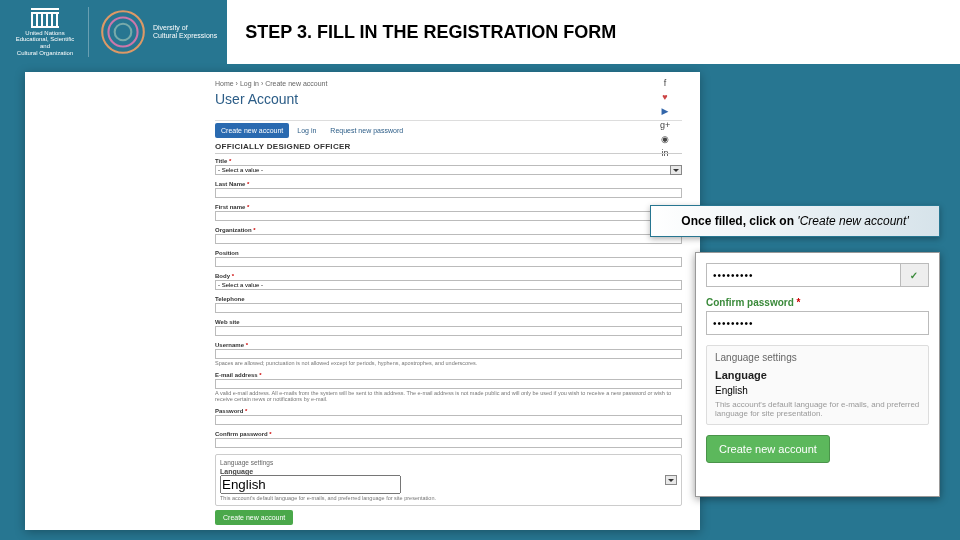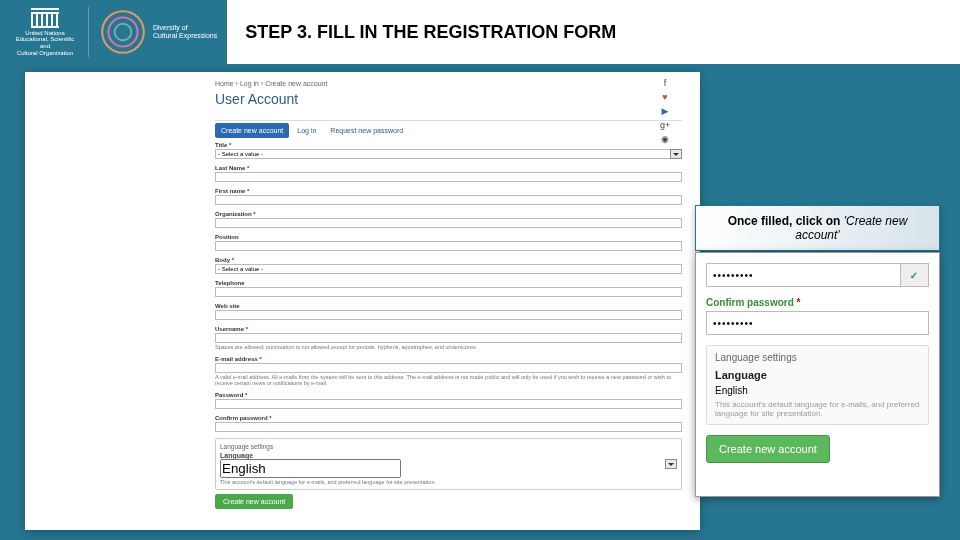--- a/index.html
+++ b/index.html
@@ -32,21 +32,21 @@
   .select-wrap { position: relative; }
   .select-btn { position: absolute; right: 0; top: 0; width: 12px; height: 10px; background: #e8e8e8; border: 1px solid #888; display: flex; align-items: center; justify-content: center; }
   .select-btn::after { content:""; border-left: 3px solid transparent; border-right: 3px solid transparent; border-top: 3px solid #333; }
   .fine { font-size: 5.5px; color: #777; margin-top: 1px; }
   .lang-box { border: 1px solid #ccc; padding: 4px; border-radius: 2px; }
   .btn-green { display: inline-block; background: #4aa84a; color: #fff; font-size: 7px; padding: 4px 8px; border-radius: 2px; margin-top: 4px; }
 
   .social { position: absolute; right: 30px; top: 6px; display: flex; flex-direction: column; gap: 4px; font-size: 9px; color: #444; align-items: center; }
   .social span { display:inline-block; width:10px; text-align:center; }
 
-  .callout { position: absolute; right: 20px; top: 205px; width: 245px; background: linear-gradient(to right, #fff, #d6e3ea); border: 1px solid #277691; padding: 8px 10px; font-size: 12px; color: #000; text-align: center; box-shadow: 0 2px 6px rgba(0,0,0,0.3); }
+  .callout { position: absolute; right: 20px; top: 205px; width: 290px; background: linear-gradient(to right, #fff, #d6e3ea); border: 1px solid #277691; padding: 8px 10px; font-size: 12px; color: #000; text-align: center; box-shadow: 0 2px 6px rgba(0,0,0,0.3); }
   .callout b { font-weight: bold; }
   .callout i { font-style: italic; }
 
   .zoom { position: absolute; right: 20px; top: 252px; width: 245px; height: 245px; background: #fff; border: 1px solid #999; box-shadow: 0 2px 8px rgba(0,0,0,0.4); padding: 10px; font-size: 10px; }
   .z-label { font-weight: bold; font-size: 10px; margin-bottom: 3px; }
   .z-label .req { color: #c00; }
   .z-success { color: #3a8a3a; }
   .z-input { position: relative; width: 100%; height: 24px; border: 1px solid #bbb; margin-bottom: 10px; display: flex; align-items: center; padding: 0 6px; font-size: 10px; letter-spacing: 1px; }
   .z-input.ok { padding-right: 28px; }
   .z-check { position: absolute; right: 0; top:0; bottom:0; width: 28px; background: #eee; border-left: 1px solid #bbb; display:flex; align-items:center; justify-content:center; color:#3a8a3a; font-weight:bold; }
@@ -99,20 +99,21 @@
     <span>in</span>
   </div>
   <div class="paper-inner">
     <div class="breadcrumb">Home › Log in › Create new account</div>
     <div class="page-title">User Account</div>
     <div class="tabs">
       <div class="tab active">Create new account</div>
       <div class="tab">Log in</div>
       <div class="tab">Request new password</div>
     </div>
+    <div class="sect">OFFICIALLY DESIGNED OFFICER</div>
 
     <div class="fg">
         <label class="req">Title</label>
       <div class="select-wrap"><input value="- Select a value -" style=""><div class="select-btn"></div></div>
       </div>
     <div class="fg"><label class="req">Last Name</label><input style=""></div>
     <div class="fg"><label class="req">First name</label><input style=""></div>
     <div class="fg"><label class="req">Organization</label><input style=""></div>
     <div class="fg"><label>Position</label><input style=""></div>
     <div class="fg"><label class="req">Body</label><input value="- Select a value -" style=""></div>

